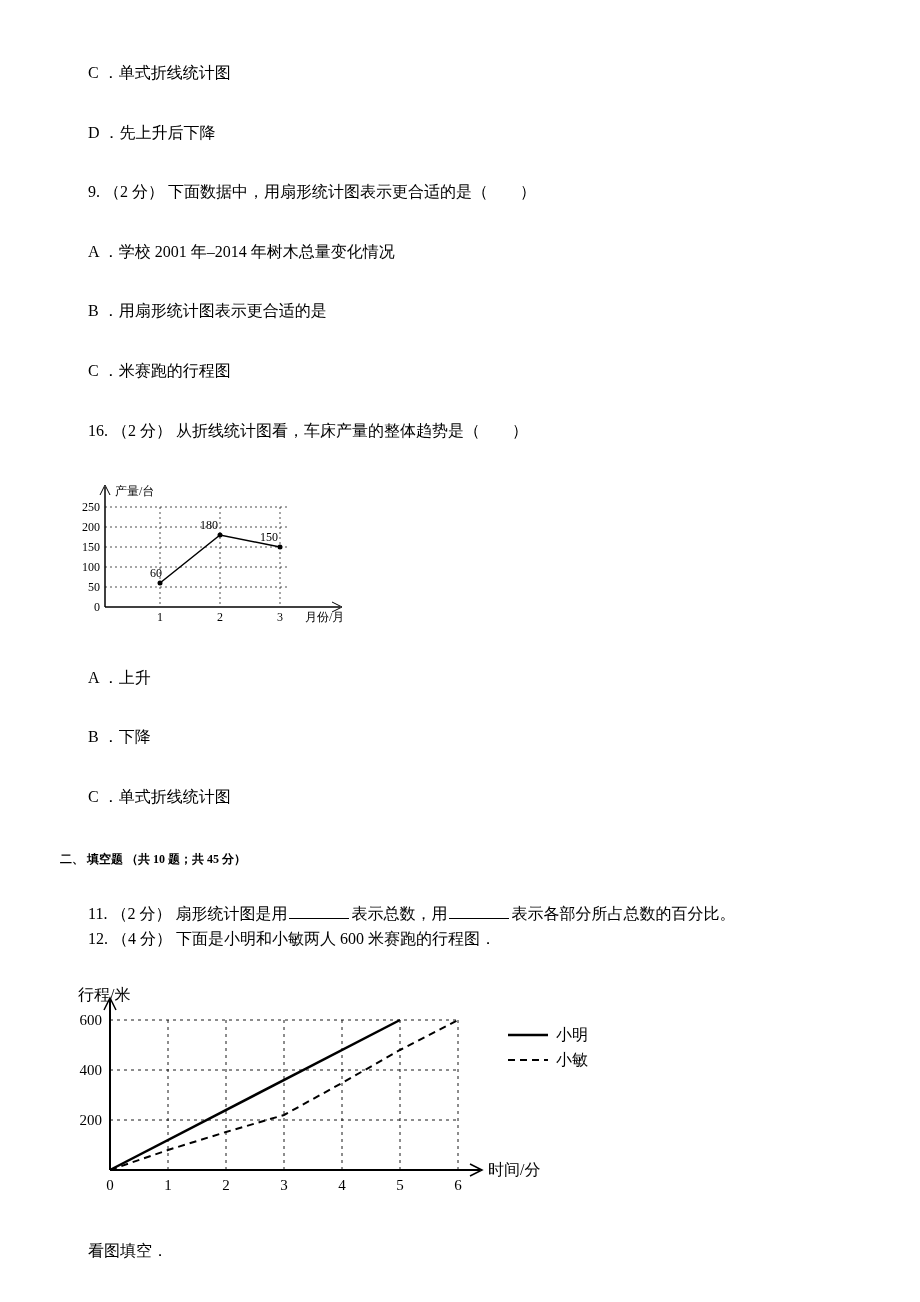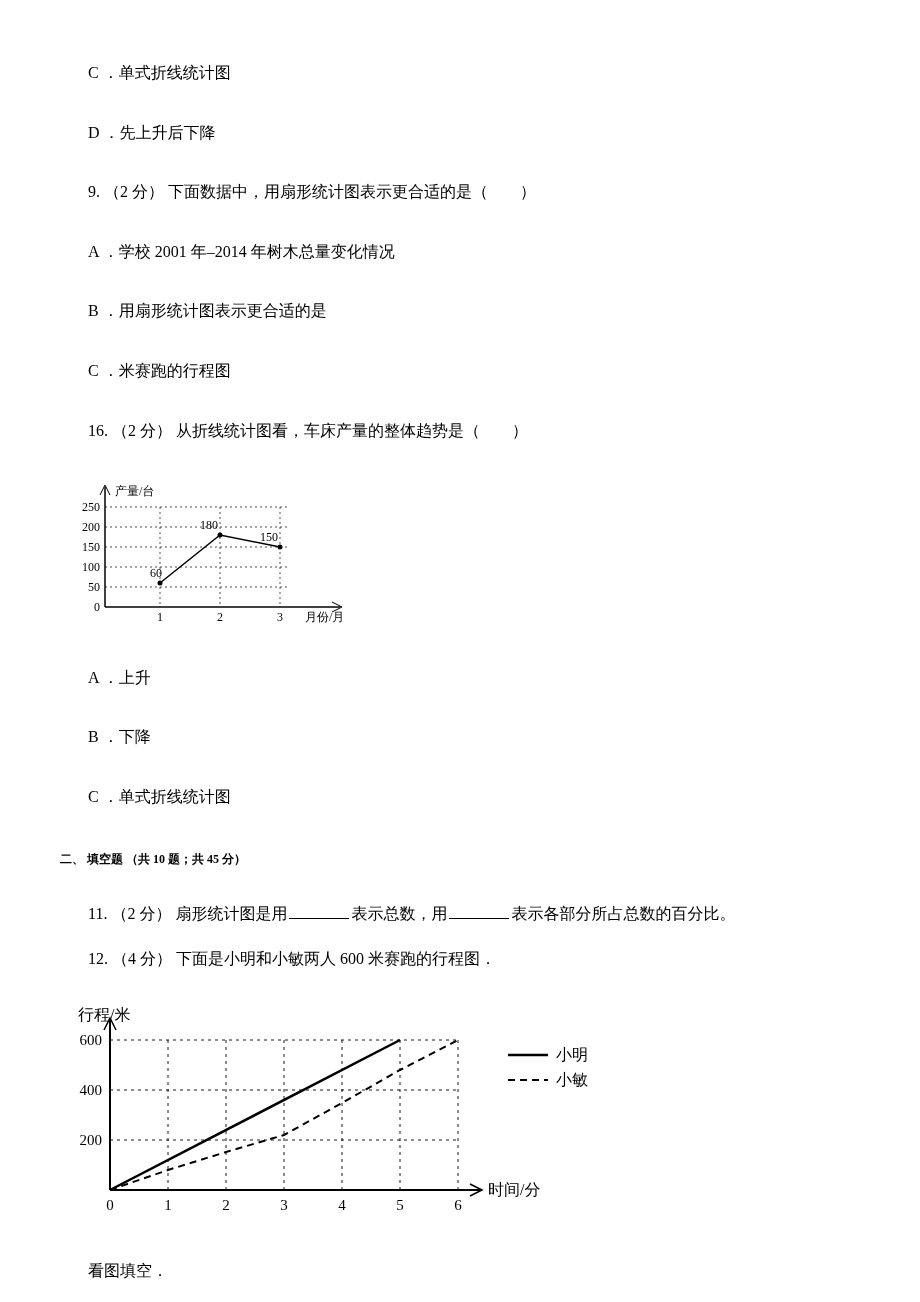--- a/index.html
+++ b/index.html
@@ -15,21 +15,21 @@
       position: relative;
     }
     .option {
       margin-left: 28px;
       margin-bottom: 34px;
     }
     .question {
       margin-left: 28px;
       margin-bottom: 34px;
     }
-    .question-spread { margin-left: 28px; margin-bottom: 28px; margin-top: 20px; }
+    .question-spread { margin-left: 28px; margin-bottom: 28px; }
     .section-title {
       font-size: 12px;
       font-weight: bold;
       margin-top: 40px;
       margin-bottom: 32px;
     }
     .fill-question {
       margin-left: 28px;
     }
     .blank {

